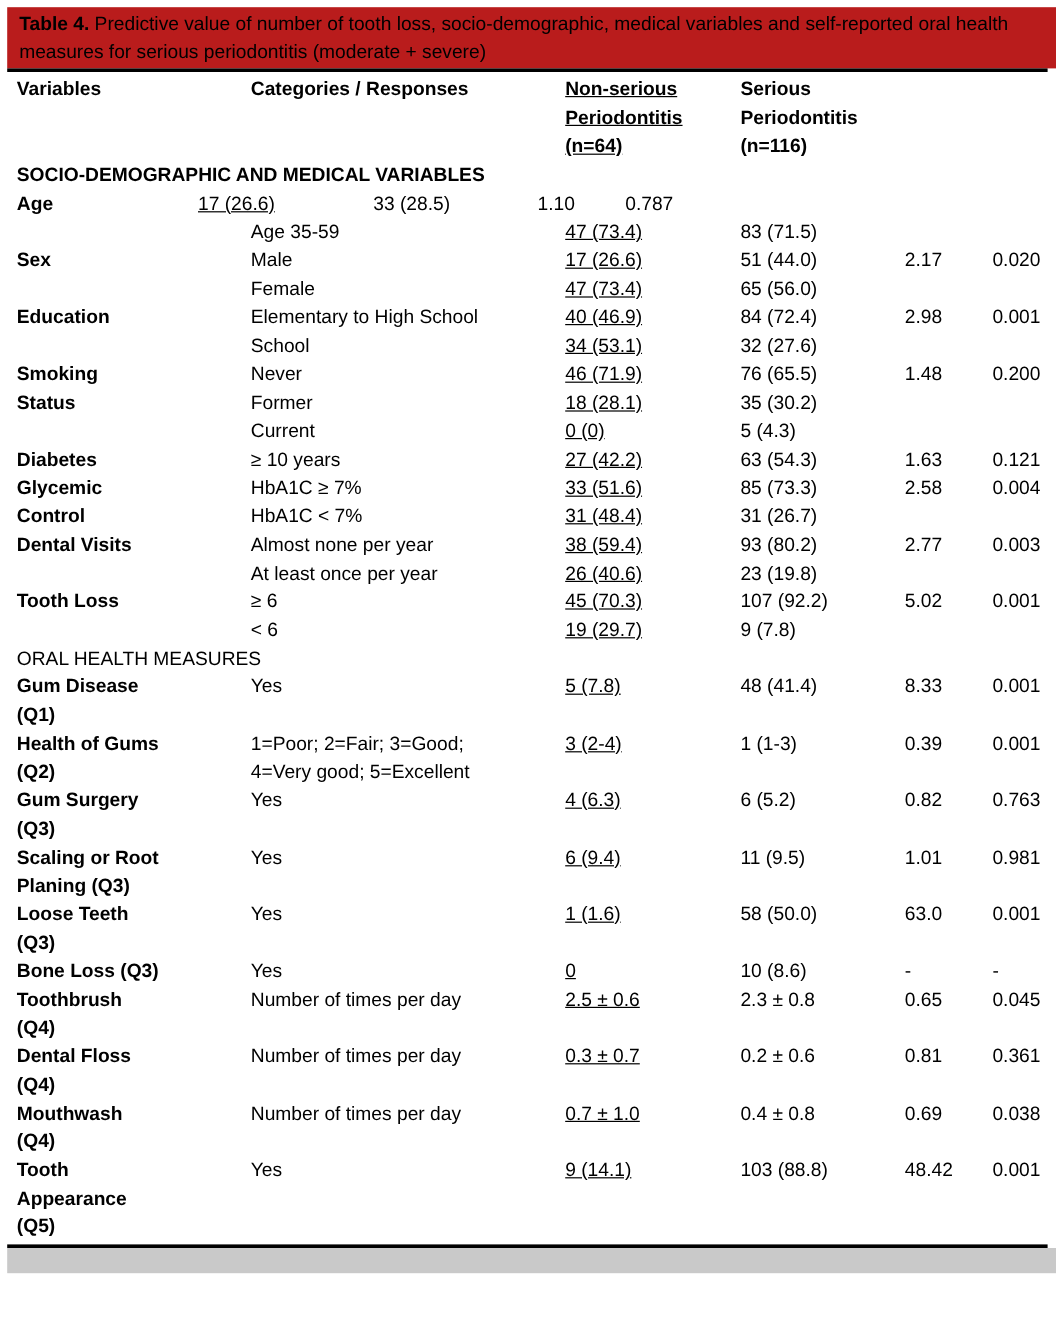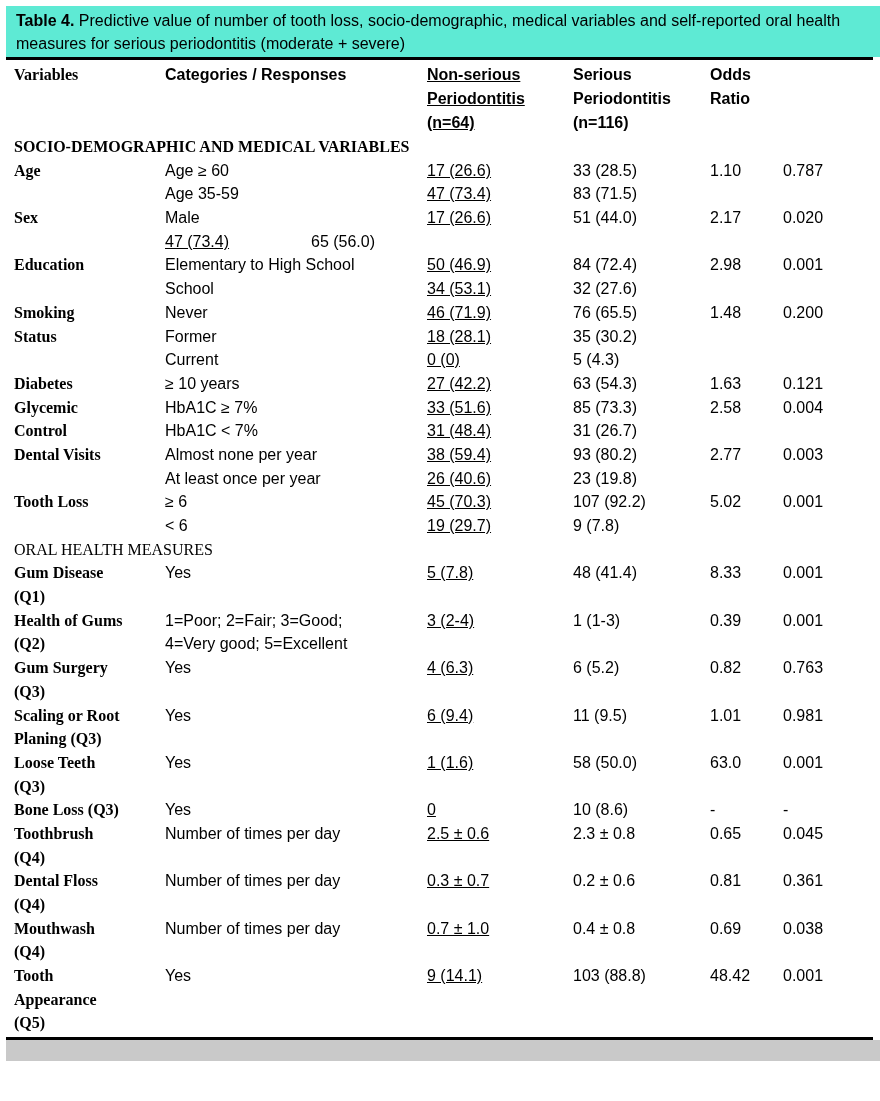--- a/index.html
+++ b/index.html
@@ -15,21 +15,21 @@
     font-family: "Liberation Sans", sans-serif;
     font-size: 16px;
     color: #000000;
     overflow: hidden;
   }
   
   .caption {
     margin: 6px 0 0 6px;
     width: 874px;
     box-sizing: border-box;
-    background: #5eead4;
+    background: #b91c1c;
     padding: 3px 10px 2px 10px;
     line-height: 23px;
   }
   .cap-label { font-weight: bold; }
   .top-rule, .bottom-rule {
     margin-left: 6px;
     width: 867px;
     height: 3px;
     background: #000000;
   }
@@ -54,22 +54,22 @@
   .line {
     display: flex;
     height: 23.7px;
     line-height: 23.7px;
   }
   .cell {
     white-space: pre;
     overflow: visible;
     flex-shrink: 0;
   }
-  .c1 { width: 151px; font-family: Liberation Serif, serif; }
-  .c2 { width: 262px; }
+  .c1 { width: 151px; }
+  .c2 { width: 262px; margin-left: 44px; }
   .c3 { width: 146px; text-decoration: underline; }
   .c4 { width: 137px; }
   .c5 { width: 73px;  }
   .c6 { flex: 1 1 auto; }
   .line .c1 { font-weight: bold; }
   .line.plain .c1 { font-weight: 400; }
   
   .bottom-rule { margin-top: 2px; }
   .bottom-bar {
     margin-left: 6px;
@@ -94,38 +94,35 @@
 
     <div class="hrow">
       <div class="hcell c1">Variables</div>
       <div class="hcell c2">Categories / Responses</div>
       <div class="hcell c3">Non-serious
 Periodontitis
 (n=64)</div>
       <div class="hcell c4">Serious
 Periodontitis
 (n=116)</div>
-      <div class="hcell c5">Odds
-Ratio</div>
     </div>
 
     <div class="rows">
 
         <div class="line section">
           <div class="cell c1">SOCIO-DEMOGRAPHIC AND MEDICAL VARIABLES</div>
           <div class="cell c2"></div>
           <div class="cell c3"></div>
           <div class="cell c4"></div>
           <div class="cell c5"></div>
           <div class="cell c6"></div>
         </div>
 
         <div class="line">
           <div class="cell c1">Age</div>
-          <div class="cell c2">Age ≥ 60</div>
           <div class="cell c3">17 (26.6)</div>
           <div class="cell c4">33 (28.5)</div>
           <div class="cell c5">1.10</div>
           <div class="cell c6">0.787</div>
         </div>
 
         <div class="line">
           <div class="cell c1"></div>
           <div class="cell c2">Age 35-59</div>
           <div class="cell c3">47 (73.4)</div>
@@ -138,30 +135,31 @@
           <div class="cell c1">Sex</div>
           <div class="cell c2">Male</div>
           <div class="cell c3">17 (26.6)</div>
           <div class="cell c4">51 (44.0)</div>
           <div class="cell c5">2.17</div>
           <div class="cell c6">0.020</div>
         </div>
 
         <div class="line">
           <div class="cell c1"></div>
+          <div class="cell c2">Female</div>
           <div class="cell c3">47 (73.4)</div>
           <div class="cell c4">65 (56.0)</div>
           <div class="cell c5"></div>
           <div class="cell c6"></div>
         </div>
 
         <div class="line">
           <div class="cell c1">Education</div>
           <div class="cell c2">Elementary to High School</div>
-          <div class="cell c3">50 (46.9)</div>
+          <div class="cell c3">40 (46.9)</div>
           <div class="cell c4">84 (72.4)</div>
           <div class="cell c5">2.98</div>
           <div class="cell c6">0.001</div>
         </div>
 
         <div class="line">
           <div class="cell c1"></div>
           <div class="cell c2">School</div>
           <div class="cell c3">34 (53.1)</div>
           <div class="cell c4">32 (27.6)</div>

